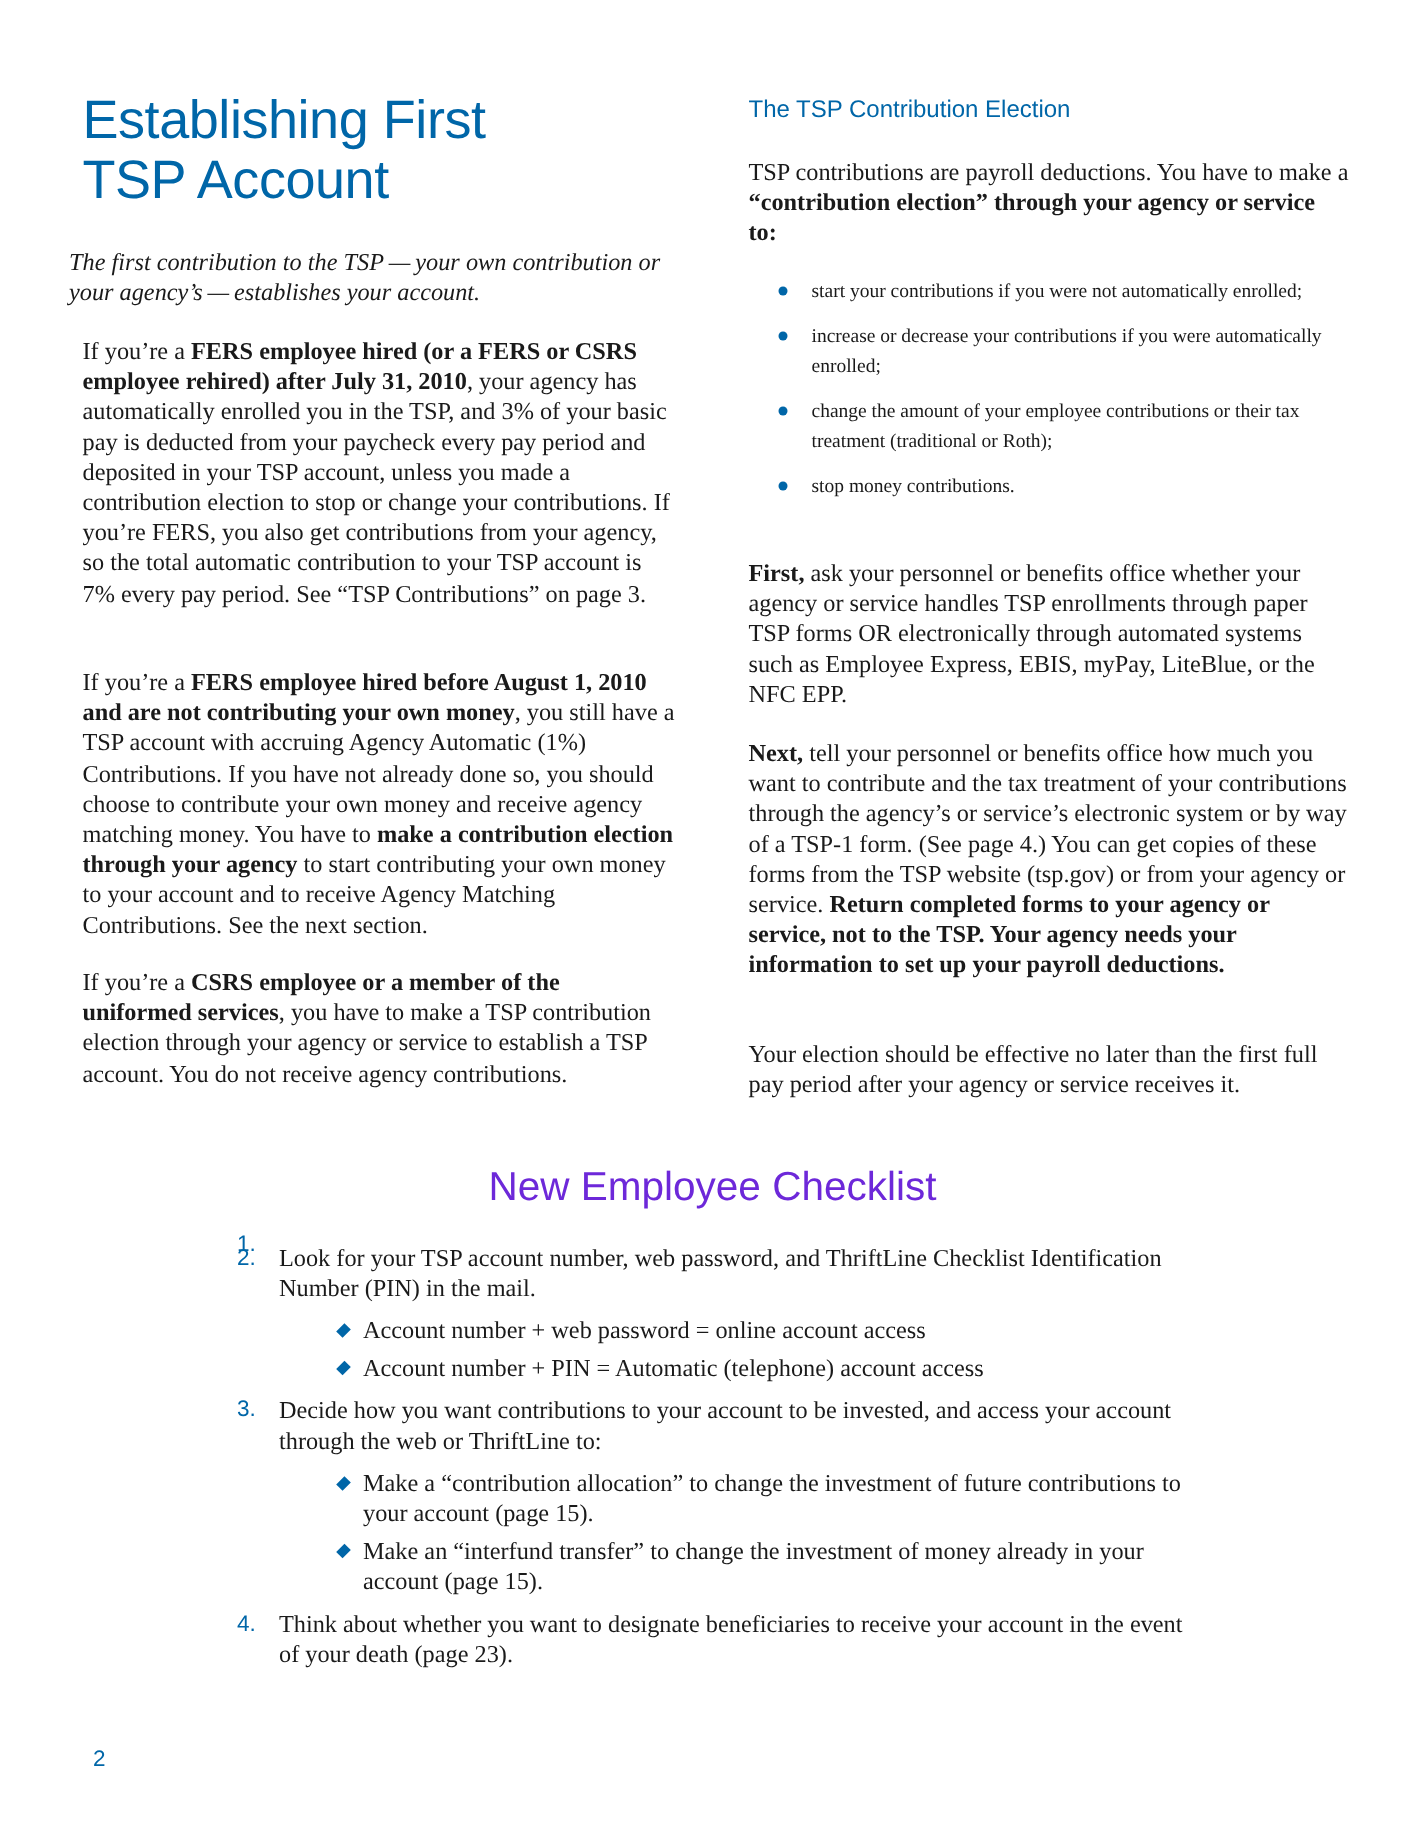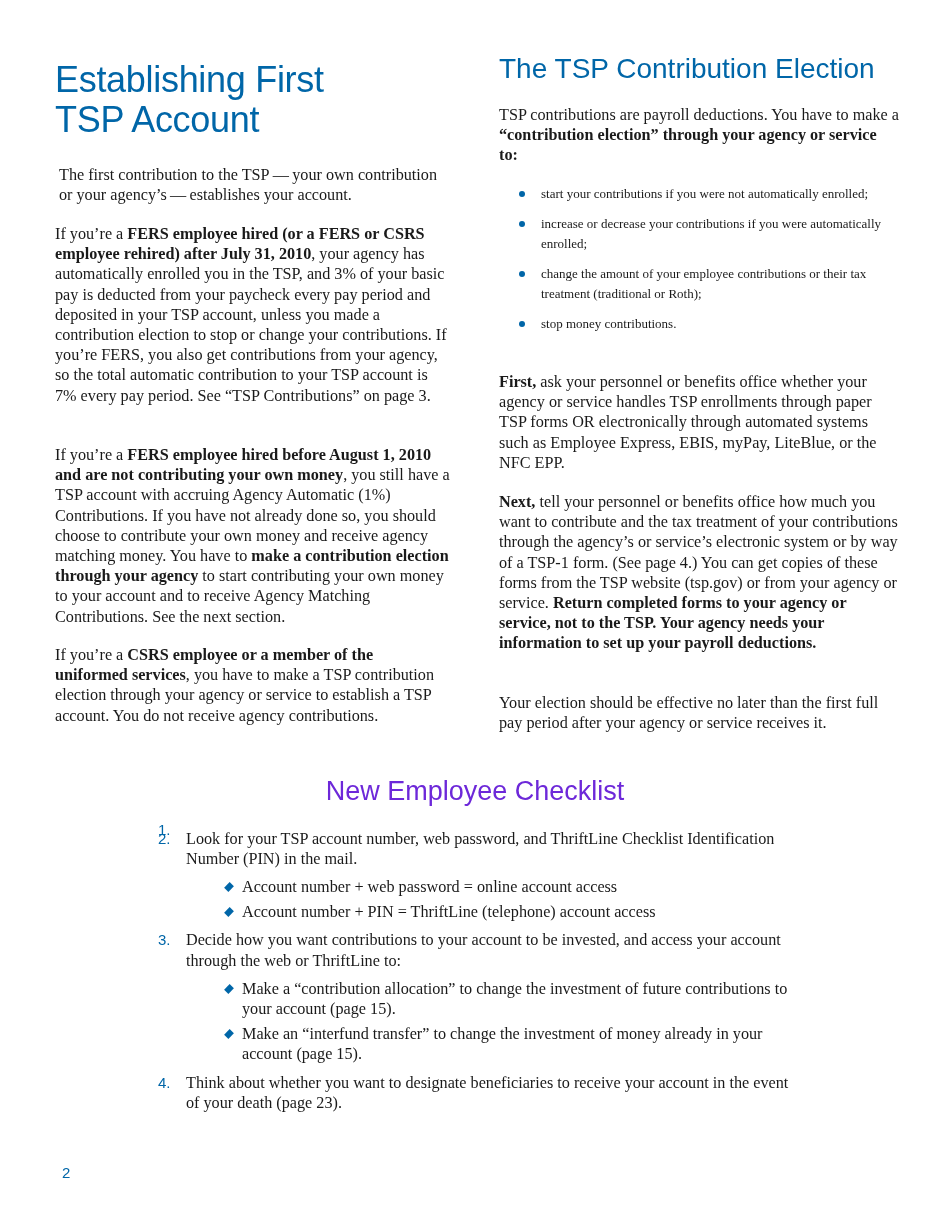--- a/index.html
+++ b/index.html
@@ -30,35 +30,35 @@
     font-size: 15px; color: #0066a8; }
 </style>
 </head>
 <body>
 
 <h1 class="page-title">
   <span>Establishing First</span><br>
   <span>TSP Account</span>
 </h1>
 
-<p class="p" style="left:59px; top:165px; width:395px;">The first contribution to the TSP — your own contribution or your agency’s — establishes your account.</p>
+<p class="p" style="left:46px; top:165px; width:395px;font-style:italic;">The first contribution to the TSP — your own contribution or your agency’s — establishes your account.</p>
 
 <p class="p" style="left:55px; top:224px; width:395px;">
   <span>If you’re a </span><b>FERS employee hired (or a FERS or CSRS employee rehired) after July 31, 2010</b><span>, your agency has automatically enrolled you in the TSP, and 3% of your basic pay is deducted from your paycheck every pay period and deposited in your TSP account, unless you made a contribution election to stop or change your contributions. If you’re FERS, you also get contributions from your agency, so the total automatic contribution to your TSP account is 7% every pay period. See “TSP Contributions” on page 3.</span>
 </p>
 
 <p class="p" style="left:55px; top:445px; width:395px;">
   <span>If you’re a </span><b>FERS employee hired before August 1, 2010 and are not contributing your own money</b><span>, you still have a TSP account with accruing Agency Automatic (1%) Contributions. If you have not already done so, you should choose to contribute your own money and receive agency matching money. You have to </span><b>make a contribution election through your agency</b><span> to start contributing your own money to your account and to receive Agency Matching Contributions. See the next section.</span>
 </p>
 
 <p class="p" style="left:55px; top:645px; width:395px;">
   <span>If you’re a </span><b>CSRS employee or a member of the uniformed services</b><span>, you have to make a TSP contribution election through your agency or service to establish a TSP account. You do not receive agency contributions.</span>
 </p>
 
-<h2 class="section-title" style="position:absolute; left:499px; top:53px; font-size:28px;">The TSP Contribution Election</h2>
+<h2 class="section-title" style="position:absolute; left:499px; top:65px; font-size:16px;">The TSP Contribution Election</h2>
 
 <p class="p" style="left:499px; top:105px; width:400px;">
   <span>TSP contributions are payroll deductions. You have to make a </span><b>“contribution election” through your agency or service to:</b>
 </p>
 
 <ul class="bullets" style="left:499px; top:184px; width:400px;">
   <li><span class="dot"></span><span>start your contributions if you were not automatically enrolled;</span></li>
   <li><span class="dot"></span><span>increase or decrease your contributions if you were automatically enrolled;</span></li>
   <li><span class="dot"></span><span>change the amount of your employee contributions or their tax treatment (traditional or Roth);</span></li>
   <li><span class="dot"></span><span>stop money contributions.</span></li>
@@ -78,21 +78,21 @@
 
 <ol class="checklist">
   <li>
     <span class="num">1.</span>
   </li>
   <li>
     <span class="num">2.</span>
     <span>Look for your TSP account number, web password, and ThriftLine Checklist Identification Number (PIN) in the mail.</span>
     <ul class="sub">
       <li><span class="diamond"></span><span>Account number + web password = online account access</span></li>
-      <li><span class="diamond"></span><span>Account number + PIN = ThriftLine (telephone) account access</span></li>
+      <li><span class="diamond"></span><span>Account number + PIN = Automatic (telephone) account access</span></li>
     </ul>
   </li>
   <li>
     <span class="num">3.</span>
     <span>Decide how you want contributions to your account to be invested, and access your account through the web or ThriftLine to:</span>
     <ul class="sub">
       <li><span class="diamond"></span><span>Make a “contribution allocation” to change the investment of future contributions to your account (page 15).</span></li>
       <li><span class="diamond"></span><span>Make an “interfund transfer” to change the investment of money already in your account (page 15).</span></li>
     </ul>
   </li>

